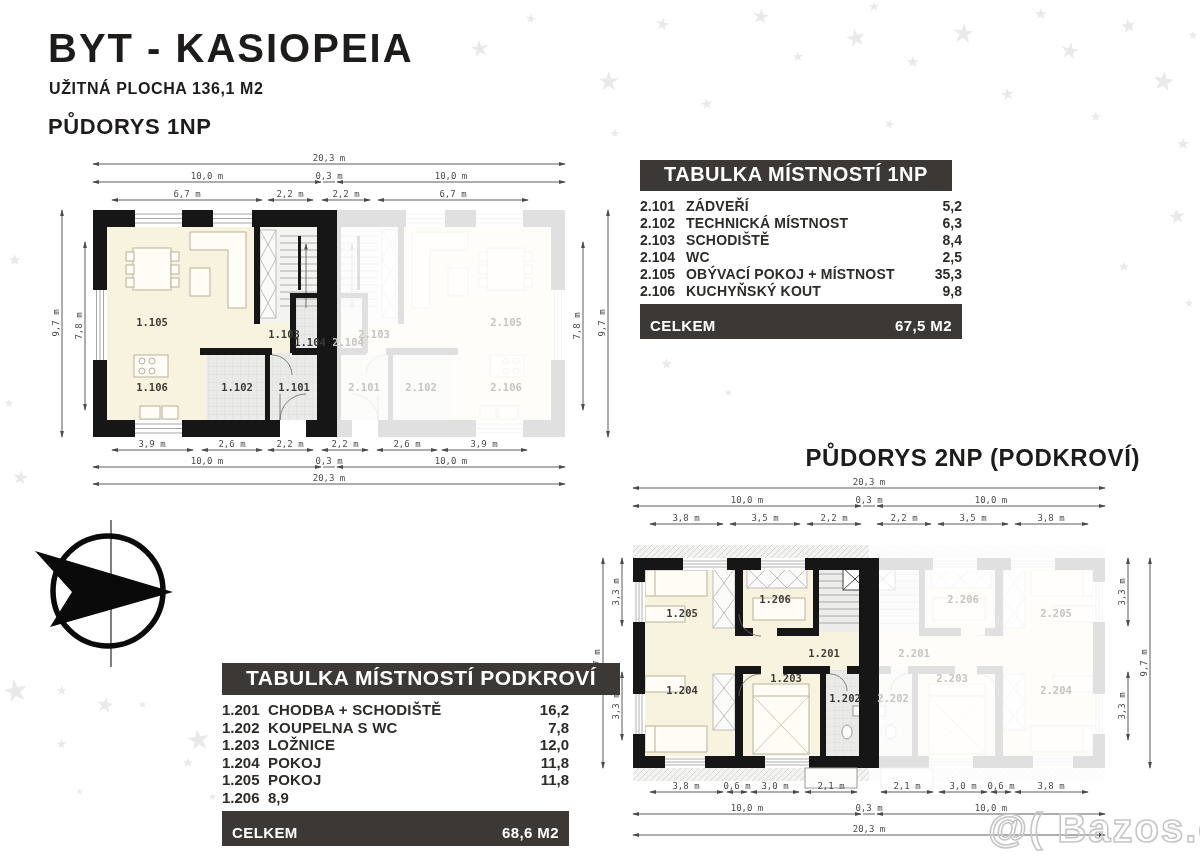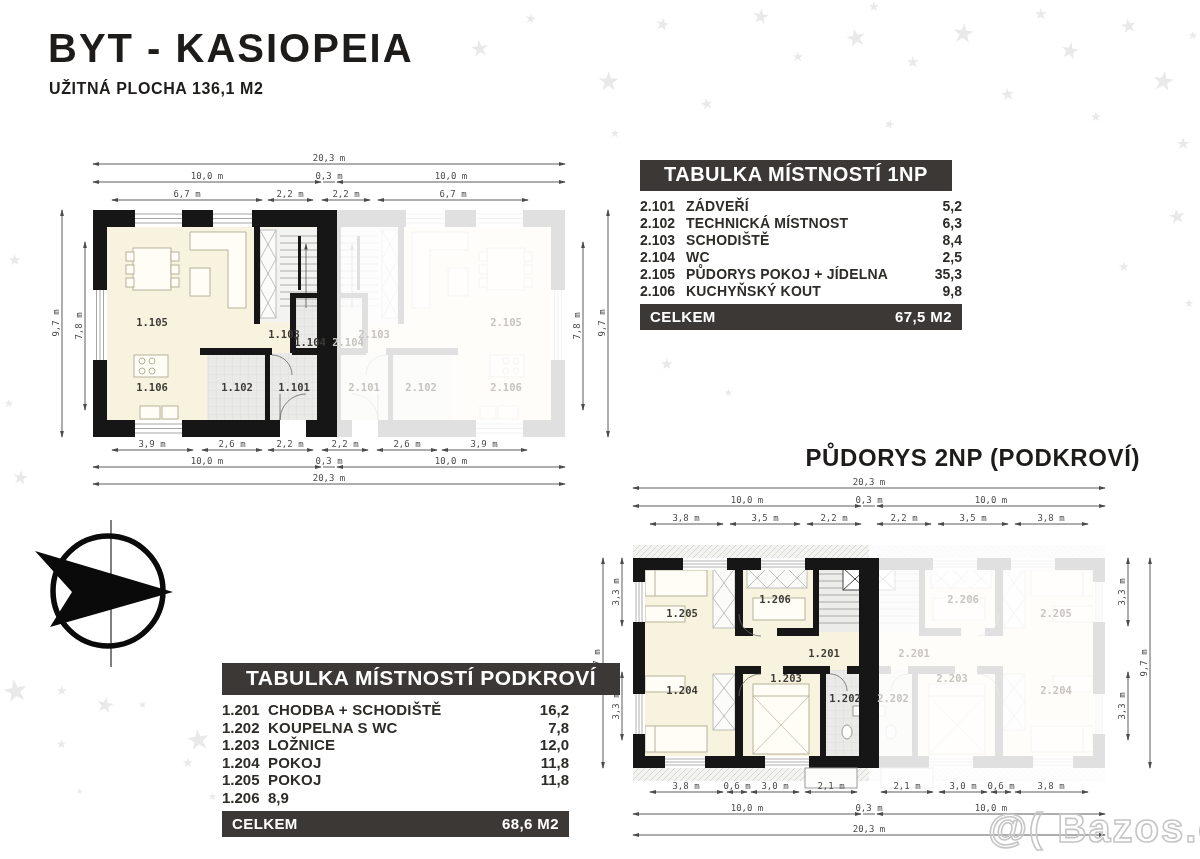--- a/index.html
+++ b/index.html
@@ -14,21 +14,21 @@
   .p2-heading{left:700px;top:444px;width:440px;text-align:right;font-size:24px;}
   .rtable{z-index:3;}
   .t-header{display:inline-block;background:#3b3835;color:#fff;font-weight:800;letter-spacing:.5px;
             padding:3px 24px 5px;white-space:nowrap;}
   .t-rows{margin-top:6px;}
   .t-row{display:flex;align-items:center;height:17px;font-weight:bold;font-size:14px;color:#2e2c29;}
   .t-id{width:46px;flex:none;}
   .t-name{flex:1;letter-spacing:.2px;}
   .t-area{flex:none;text-align:left;}
   .t-total{margin-top:5px;background:#3b3835;color:#fff;display:flex;justify-content:space-between;
-           align-items:center;font-weight:800;font-size:15px;padding:4px 10px 5px;letter-spacing:.4px;}
+           align-items:center;font-weight:800;font-size:15px;padding:13px 10px 5px;letter-spacing:.4px;}
   svg{overflow:visible;}
   .dl{stroke:#4b4b4b;stroke-width:0.9;}
   .dim-txt{font-family:"DejaVu Sans Mono",monospace;font-size:9px;fill:#4b4b4b;text-anchor:middle;}
   .room-lbl{font-family:"DejaVu Sans Mono",monospace;font-size:10.5px;font-weight:bold;fill:#3c3a36;text-anchor:middle;}
   .room-lbl-f{font-family:"DejaVu Sans Mono",monospace;font-size:10.5px;font-weight:bold;fill:#c7c4bf;text-anchor:middle;}
   .watermark{left:988px;top:806px;font-size:40px;font-weight:bold;letter-spacing:2px;
              color:rgba(255,255,255,0.12);-webkit-text-stroke:1.6px #c6c6c6;z-index:4;white-space:nowrap;}
 </style>
 </head>
 <body>
@@ -69,20 +69,21 @@
   <span class="star" style="left:56px;top:738px;font-size:12px">★</span>
   <span class="star" style="left:186px;top:726px;font-size:28px;transform:rotate(-8deg)">★</span>
   <span class="star" style="left:182px;top:756px;font-size:13px">★</span>
   <span class="star" style="left:76px;top:788px;font-size:8px">★</span>
   <span class="star" style="left:208px;top:792px;font-size:10px">★</span>
   <span class="star" style="left:660px;top:356px;font-size:15px">★</span>
   <span class="star" style="left:724px;top:388px;font-size:10px">★</span>
 
   <div class="abs hdr-title">BYT - KASIOPEIA</div>
   <div class="abs hdr-sub">UŽITNÁ PLOCHA 136,1 M2</div>
+  <div class="abs plan-heading p1-heading">PŮDORYS 1NP</div>
   <div class="abs plan-heading p2-heading">PŮDORYS 2NP (PODKROVÍ)</div>
 
   <svg class="abs" style="left:40px;top:150px;z-index:1" width="585" height="345" viewBox="0 0 585 345">
     <defs>
       <marker id="ar" viewBox="0 0 8 8" markerWidth="8" markerHeight="8" refX="7" refY="4" orient="auto-start-reverse">
         <path d="M0,1.8 L8,4 L0,6.2 Z" fill="#4b4b4b"></path>
       </marker>
       <pattern id="tile" width="8" height="8" patternUnits="userSpaceOnUse">
         <rect width="8" height="8" fill="#eaeae8"></rect>
           <path d="M0,0 H8 M0,0 V8" stroke="#d9d9d7" stroke-width="0.7"></path>
@@ -398,21 +399,21 @@
         <span class="t-name">SCHODIŠTĚ</span>
         <span class="t-area">8,4</span>
       </div>
       <div class="t-row">
         <span class="t-id">2.104</span>
         <span class="t-name">WC</span>
         <span class="t-area">2,5</span>
       </div>
       <div class="t-row">
         <span class="t-id">2.105</span>
-        <span class="t-name">PŮDORYS POKOJ + JÍDELNA</span>
+        <span class="t-name">OBÝVACÍ POKOJ + MÍSTNOST</span>
         <span class="t-area">35,3</span>
       </div>
       <div class="t-row">
         <span class="t-id">2.106</span>
         <span class="t-name">KUCHYŇSKÝ KOUT</span>
         <span class="t-area">9,8</span>
       </div>
     </div>
     <div class="t-total">
       <span>CELKEM</span>

